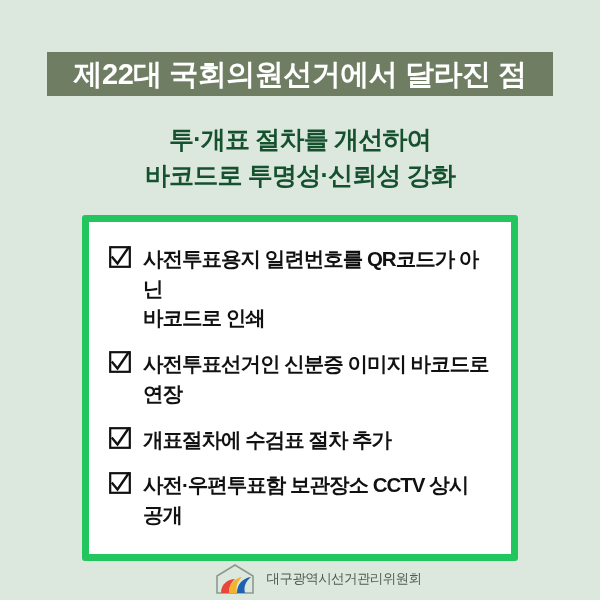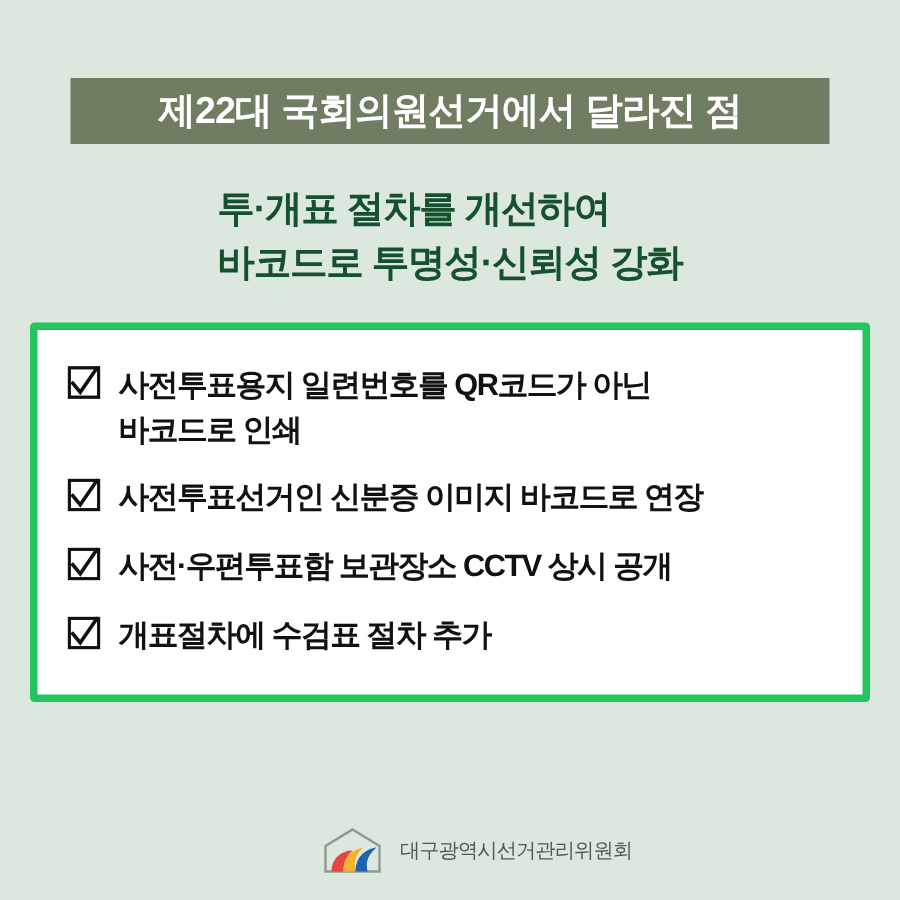--- a/index.html
+++ b/index.html
@@ -27,43 +27,44 @@
     margin-top: 52px;
     width: 506px;
     height: 44px;
     background: #6f7d63;
     display: flex;
     align-items: center;
     justify-content: center;
   }
   .banner-text {
     color: #ffffff;
-    font-size: 25px;
+    font-size: 29px;
     font-weight: bold;
     letter-spacing: -0.5px;
     line-height: 1;
   }
   
   .subhead {
     margin-top: 26px;
+    text-align: center;
     color: #15512f;
     font-size: 25px;
     font-weight: bold;
     line-height: 1.42;
     letter-spacing: -0.8px;
   }
   .subhead .line {
     display: block;
   }
   
   .listbox {
     margin-top: 22px;
-    width: 560px;
+    width: 436px;
     background: #ffffff;
-    border: 5px solid #22c55e;
+    border: 7px solid #22c55e;
     border-radius: 3px;
     box-sizing: border-box;
     padding: 22px 20px 24px 20px;
   }
   .item {
     display: flex;
     align-items: flex-start;
     margin-bottom: 16px;
   }
   .item:last-child {
@@ -86,21 +87,21 @@
     font-weight: bold;
     line-height: 1.45;
     letter-spacing: -1px;
     white-space: pre-line;
   }
   
   .footer {
     position: absolute;
     left: 0;
     right: 0;
-    bottom: 16px;
+    bottom: 4px;
     display: flex;
     align-items: center;
     justify-content: center;
     margin-left: 32px;
   }
   .logo-mark {
     width: 48px;
     height: 34px;
     margin-right: 8px;
     position: relative;
@@ -148,31 +149,31 @@
       <span class="item-text">사전투표선거인 신분증 이미지 바코드로 연장</span>
     </div>
 
     <div class="item">
       <span class="checkbox">
         <svg width="22" height="22" viewBox="0 0 22 22" aria-hidden="true">
           <rect x="1.2" y="1.2" width="19.6" height="19.6" fill="#ffffff" stroke="#111111" stroke-width="2.2"></rect>
           <path d="M3.5 11.5 L8.5 17.5 L19.5 1.5" fill="none" stroke="#111111" stroke-width="2.4" stroke-linecap="square"></path>
         </svg>
       </span>
-      <span class="item-text">사전·우편투표함 보관장소 CCTV 상시 공개</span>
+      <span class="item-text">개표절차에 수검표 절차 추가</span>
     </div>
 
     <div class="item">
       <span class="checkbox">
         <svg width="22" height="22" viewBox="0 0 22 22" aria-hidden="true">
           <rect x="1.2" y="1.2" width="19.6" height="19.6" fill="#ffffff" stroke="#111111" stroke-width="2.2"></rect>
           <path d="M3.5 11.5 L8.5 17.5 L19.5 1.5" fill="none" stroke="#111111" stroke-width="2.4" stroke-linecap="square"></path>
         </svg>
       </span>
-      <span class="item-text">개표절차에 수검표 절차 추가</span>
+      <span class="item-text">사전·우편투표함 보관장소 CCTV 상시 공개</span>
     </div>
 
   </div>
 
   <div class="footer">
     <span class="logo-mark">
       <svg width="48" height="34" viewBox="0 0 48 34" aria-hidden="true">
         <path d="M6 31 L6 14 L24 3 L42 14 L42 31 Z" fill="none" stroke="#8d9a8e" stroke-width="1.6"></path>
         <path d="M10 31 C10 22 17 17 24 17 C19 22 18 26 18 31 Z" fill="#e8453c"></path>
         <path d="M18 31 C18 22 24 16 31 15 C25 21 25 26 26 31 Z" fill="#f5b32d"></path>

